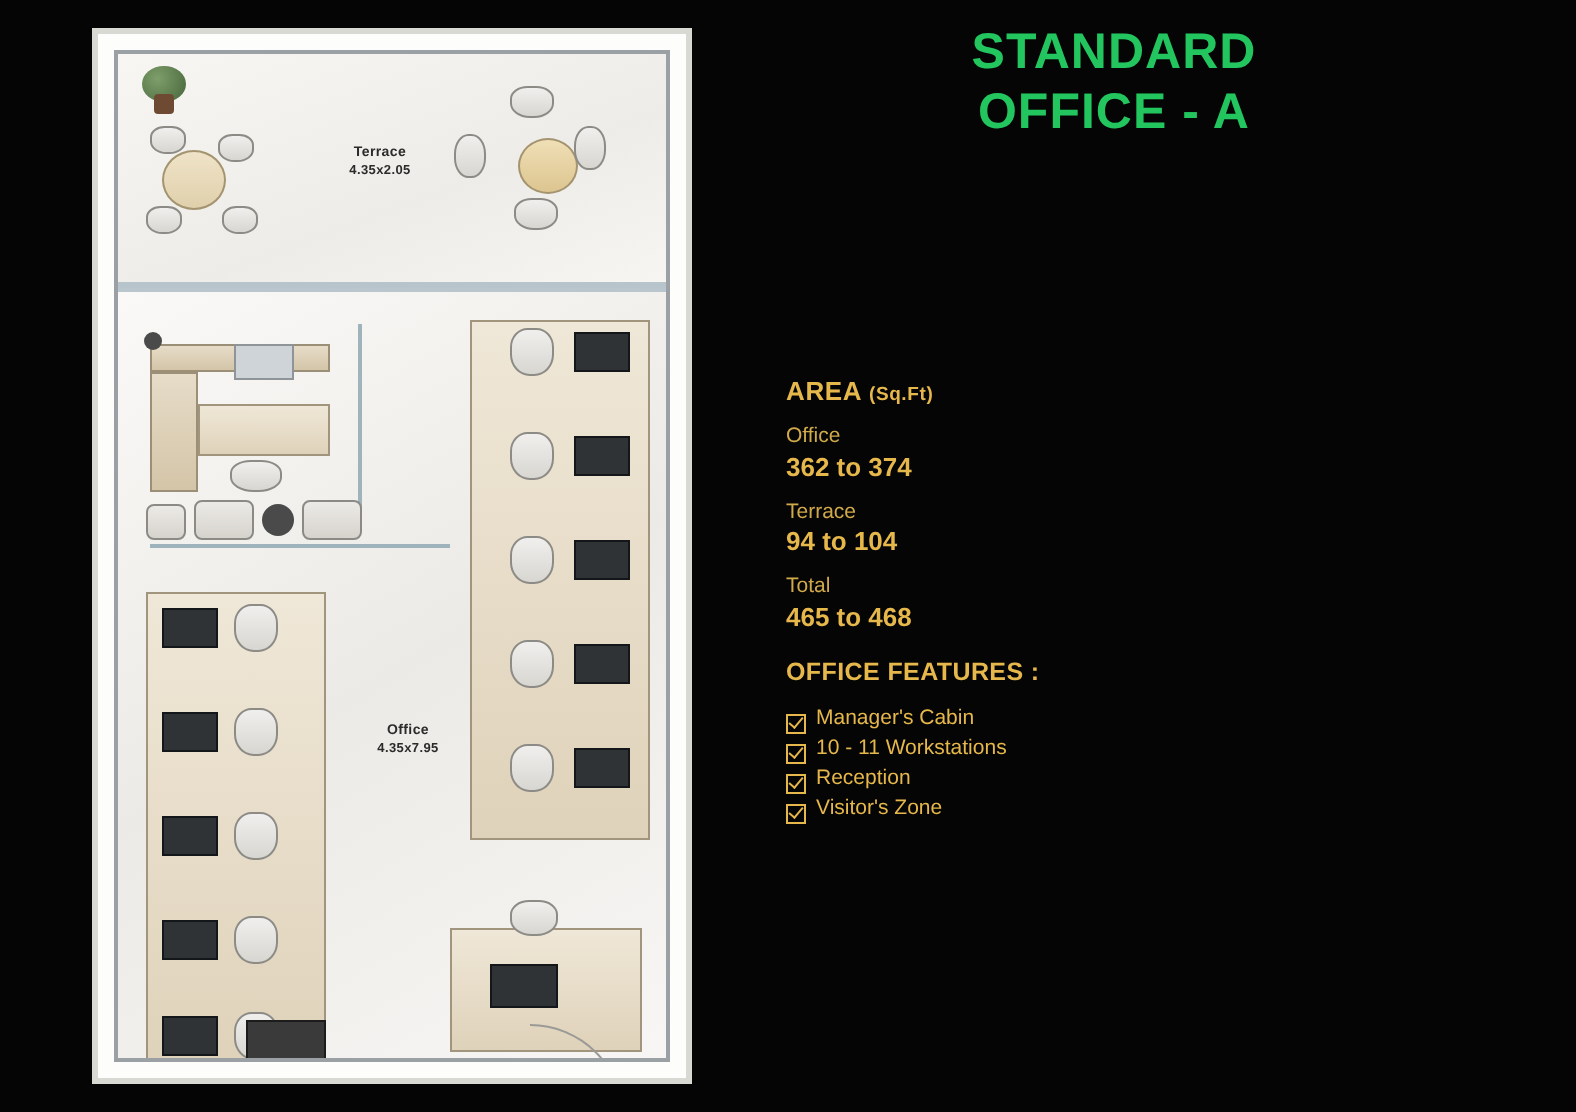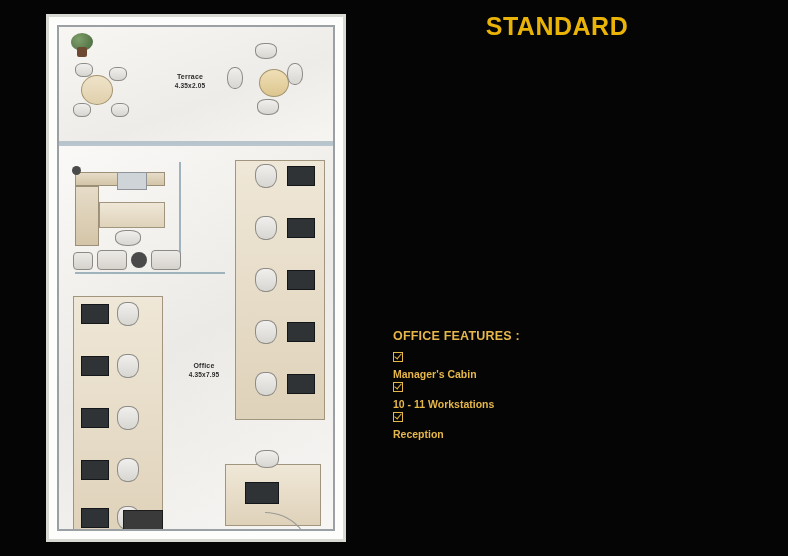--- a/index.html
+++ b/index.html
@@ -144,21 +144,21 @@
     border-left: none;
     border-bottom: none;
   }
 
   
   .title {
     position: absolute;
     left: 392px;
     top: 12px;
     width: 330px;
-    color: #eab308;
+    color: #22c55e;
     font-size: 25px;
     font-weight: 700;
     letter-spacing: .5px;
     line-height: 1.18;
     text-align: center;
   }
   .area-block {
     position: absolute;
     left: 393px;
     top: 188px;
@@ -198,27 +198,26 @@
     text-align: right;
   }
   .feat-list {
     position: absolute;
     left: 393px;
     top: 352px;
     width: 200px;
   }
   .feat-item {
     display: flex;
-    align-items: flex-start;
+    align-items: flex-end;
     gap: 5px;
     color: #e6b74a;
     font-size: 10.5px;
-    font-weight: 700;
+    font-weight: 400;
     line-height: 1.42;
-    flex-direction: column;
   }
   .tick {
     display: inline-block;
     width: 8px;
     height: 8px;
     border: 1px solid #e6b74a;
     position: relative;
     flex: 0 0 auto;
   }
   .tick::after {
@@ -376,34 +375,58 @@
         <div class="zone-label" style="left:110px;top:218px;width:70px;">
           <div>Office</div>
           <div class="dim">4.35x7.95</div>
         </div>
       </div>
     </div>
   </div>
 
   <div class="title">
     <div>STANDARD</div>
+    <div>OFFICE - A</div>
   </div>
 
+  <div class="area-block">
+    <div class="area-head">
+      <span>AREA</span>
+      <span class="sq">(Sq.Ft)</span>
+    </div>
+
+    <div class="area-row">
+      <div class="area-key">Office</div>
+      <div class="area-val">362 to 374</div>
+    </div>
+    <div class="area-row">
+      <div class="area-key">Terrace</div>
+      <div class="area-val">94 to 104</div>
+    </div>
+    <div class="area-row">
+      <div class="area-key">Total</div>
+      <div class="area-val">465 to 468</div>
+    </div>
+  </div>
 
   <div class="feat-head">OFFICE FEATURES :</div>
 
   <div class="feat-list">
     <div class="feat-item">
       <span class="tick"></span>
       <span>Manager's Cabin</span>
     </div>
     <div class="feat-item">
       <span class="tick"></span>
       <span>10 - 11 Workstations</span>
     </div>
     <div class="feat-item">
       <span class="tick"></span>
       <span>Reception</span>
     </div>
+    <div class="feat-item">
+      <span class="tick"></span>
+      <span>Visitor's Zone</span>
+    </div>
   </div>
 
 
 </div>
 
 </body></html>

